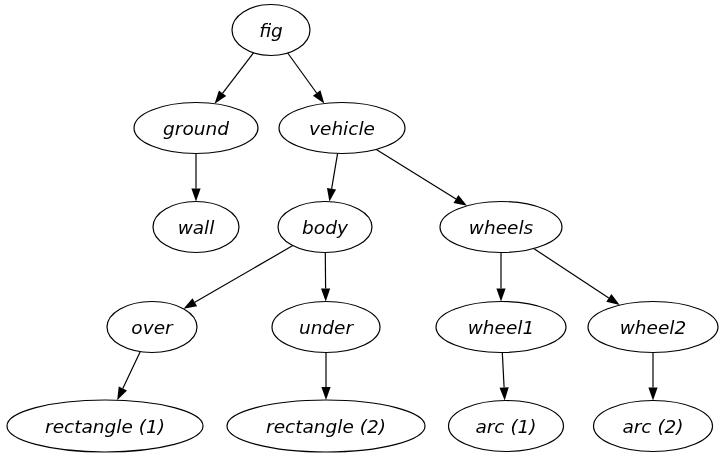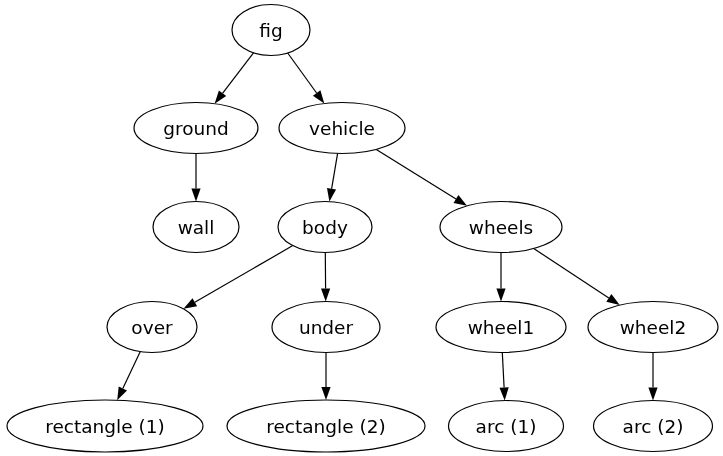--- a/index.html
+++ b/index.html
@@ -6,20 +6,21 @@
     margin: 0;
     padding: 0;
     background: #ffffff;
   }
   .canvas {
     position: relative;
     width: 723px;
     height: 456px;
     background: #ffffff;
     overflow: hidden;
+    font-style: italic;
   }
   svg text {
     font-family: "DejaVu Sans", sans-serif;
     font-size: 18.5px;
     fill: #000000;
   }
 </style>
 </head>
 <body>
 

